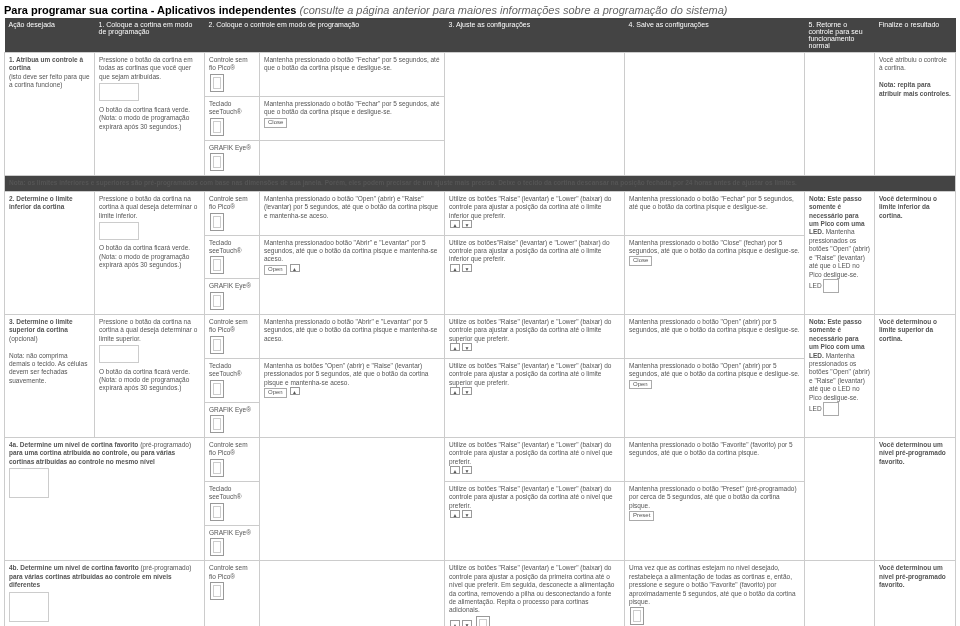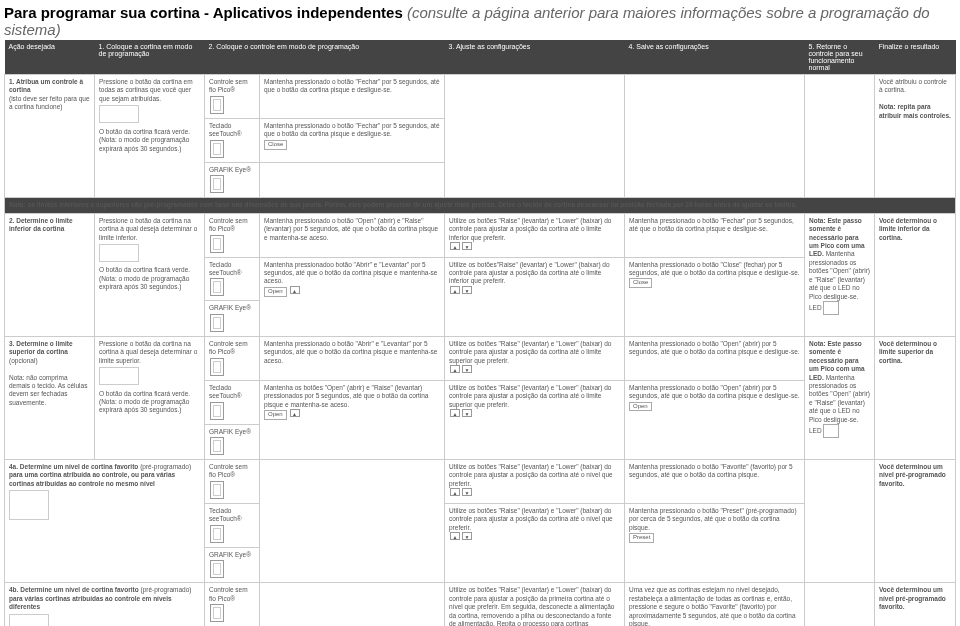--- a/index.html
+++ b/index.html
@@ -1,18 +1,18 @@
 <!DOCTYPE html>
 <html><head>
 <meta charset="utf-8">
 <style>
   * { margin: 0; padding: 0; box-sizing: border-box; }
   body { font-family: Arial, sans-serif; font-size: 7px; width: 960px; background: #fff; }
   .page { width: 960px; padding: 4px; }
-  .title { font-size: 15px; font-weight: bold; margin-bottom: 2px; }
+  .title { font-size: 11px; font-weight: bold; margin-bottom: 2px; }
   .title .sub { color: #666; font-weight: normal; font-style: italic; }
   table.main { width: 100%; border-collapse: collapse; table-layout: fixed; }
   table.main th { background: #444; color: #fff; font-size: 7px; padding: 3px 4px; text-align: left; font-weight: normal; vertical-align: top; }
   table.main td { border: 1px solid #ccc; padding: 3px 4px; vertical-align: top; font-size: 6.5px; line-height: 1.3; color: #555; }
   .col-a { width: 90px; }
   .col-1 { width: 110px; }
   .col-2a { width: 55px; }
   .col-2b { width: 185px; }
   .col-3 { width: 180px; }
   .col-4 { width: 180px; }

